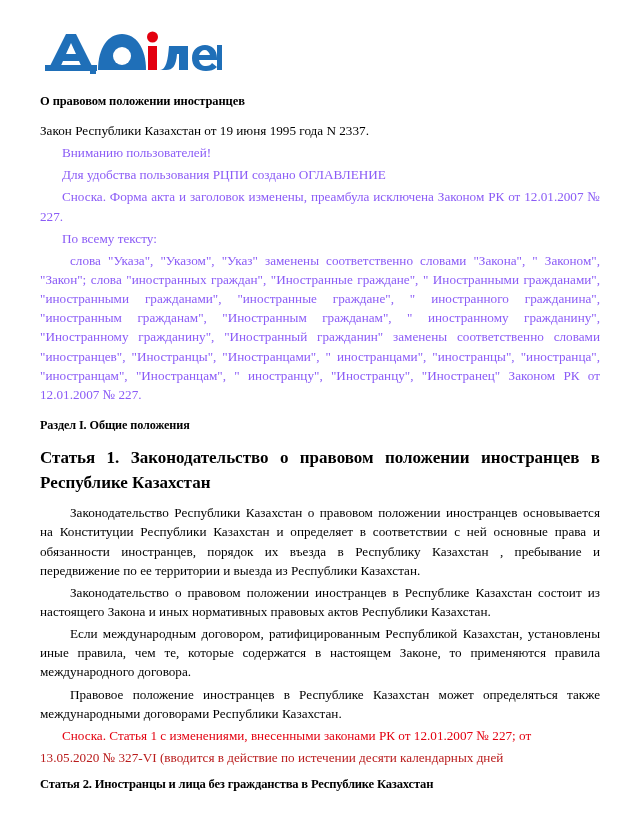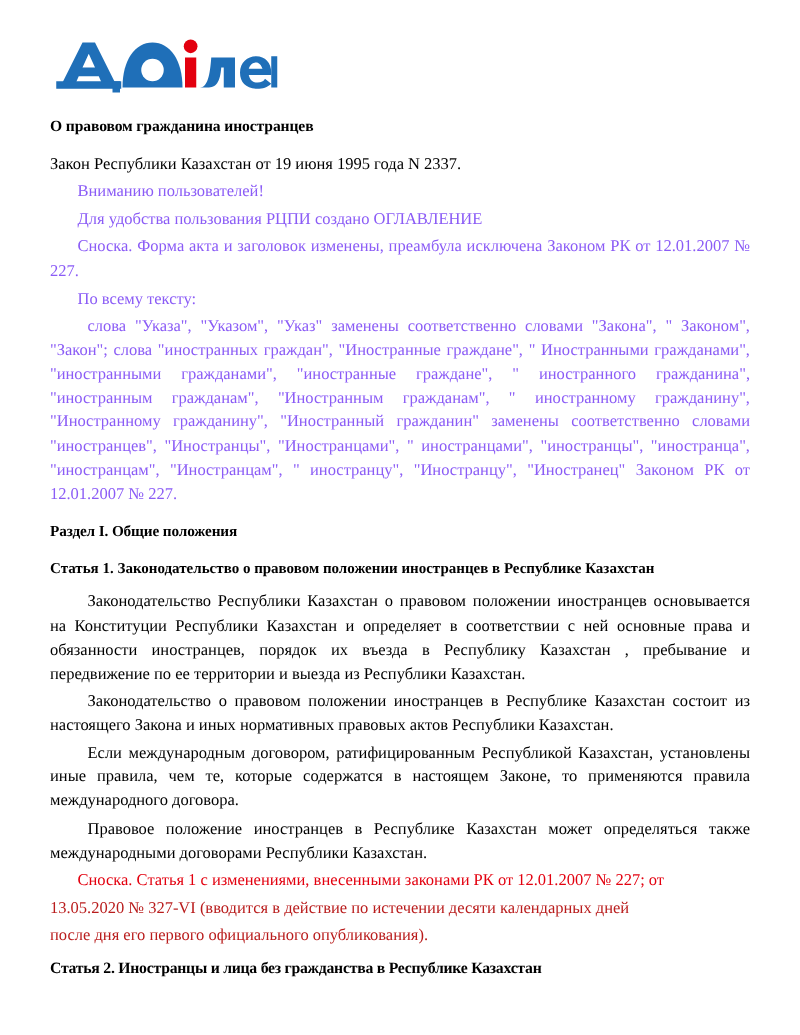--- a/index.html
+++ b/index.html
@@ -49,21 +49,21 @@
   .indent-lg { text-indent: 30px; }
 
   .section-head {
     font-weight: bold;
     font-size: 12.2px;
     margin: 14px 0 10px 0;
     letter-spacing: -0.1px;
   }
   .article-head {
     font-weight: bold;
-    font-size: 12px;
+    font-size: 17px;
     margin: 13px 0 8px 0;
     text-align: justify;
     line-height: 1.45;
   }
   .article-head-tight {
     font-weight: bold;
     font-size: 12.6px;
     margin: 10px 0 12px 0;
     letter-spacing: -0.2px;
   }
@@ -100,21 +100,21 @@
 
       <path d="M118 44 C124 44 126 34 127 20 L146 20 L146 44 L137 44 L137 28 L135 28 C134 40 131 44 124 44 Z" fill="#1f6fb8"></path>
 
       <path d="M150 32 C150 24 156 19 163 19 C170 19 175 24 175 32 L175 34 L157 34 C158 38 160 40 164 40 C167 40 169 39 170 37 L175 41 C172 44 168 45 164 45 C155 45 150 40 150 32 Z M157 29 L168 29 C167 26 165 24 163 24 C160 24 158 26 157 29 Z" fill="#1f6fb8"></path>
 
       <path d="M176 20 L176 26 L176 26 Z" fill="#1f6fb8"></path>
       <rect x="175" y="19" width="5" height="25" fill="#1f6fb8"></rect>
     </svg>
   </div>
 
-  <div class="doc-title">О правовом гражданина иностранцев</div>
+  <div class="doc-title">О правовом положении иностранцев</div>
 
   <p>Закон Республики Казахстан от 19 июня 1995 года N 2337.</p>
 
   <p class="red indent">Вниманию пользователей!</p>
   <p class="red indent">Для удобства пользования РЦПИ создано ОГЛАВЛЕНИЕ</p>
   <p class="red indent">Сноска. Форма акта и заголовок изменены, преамбула исключена Законом РК от 12.01.2007 № 227.</p>
   <p class="red indent">По всему тексту:</p>
 
   <p class="red indent-lg">слова "Указа", "Указом", "Указ" заменены соответственно словами "Закона", " Законом", "Закон"; слова "иностранных граждан", "Иностранные граждане", " Иностранными гражданами", "иностранными гражданами", "иностранные граждане", " иностранного гражданина", "иностранным гражданам", "Иностранным гражданам", " иностранному гражданину", "Иностранному гражданину", "Иностранный гражданин" заменены соответственно словами "иностранцев", "Иностранцы", "Иностранцами", " иностранцами", "иностранцы", "иностранца", "иностранцам", "Иностранцам", " иностранцу", "Иностранцу", "Иностранец" Законом РК от 12.01.2007 № 227.</p>
 
@@ -122,17 +122,16 @@
 
   <div class="article-head">Статья 1. Законодательство о правовом положении иностранцев в Республике Казахстан</div>
 
   <p class="body-p">Законодательство Республики Казахстан о правовом положении иностранцев основывается на Конституции Республики Казахстан и определяет в соответствии с ней основные права и обязанности иностранцев, порядок их въезда в Республику Казахстан , пребывание и передвижение по ее территории и выезда из Республики Казахстан.</p>
   <p class="body-p">Законодательство о правовом положении иностранцев в Республике Казахстан состоит из настоящего Закона и иных нормативных правовых актов Республики Казахстан.</p>
   <p class="body-p">Если международным договором, ратифицированным Республикой Казахстан, установлены иные правила, чем те, которые содержатся в настоящем Законе, то применяются правила международного договора.</p>
   <p class="body-p">Правовое положение иностранцев в Республике Казахстан может определяться также международными договорами Республики Казахстан.</p>
 
   <p class="note">Сноска. Статья 1 с изменениями, внесенными законами РК от 12.01.2007 № 227; от</p>
   <p class="note-cont">13.05.2020 № 327-VI (вводится в действие по истечении десяти календарных дней</p>
-  <p class="note-cont">после дня его первого официального опубликования).</p>
 
   <div class="article-head-tight">Статья 2. Иностранцы и лица без гражданства в Республике Казахстан</div>
 
 </div>
 
 </body></html>

